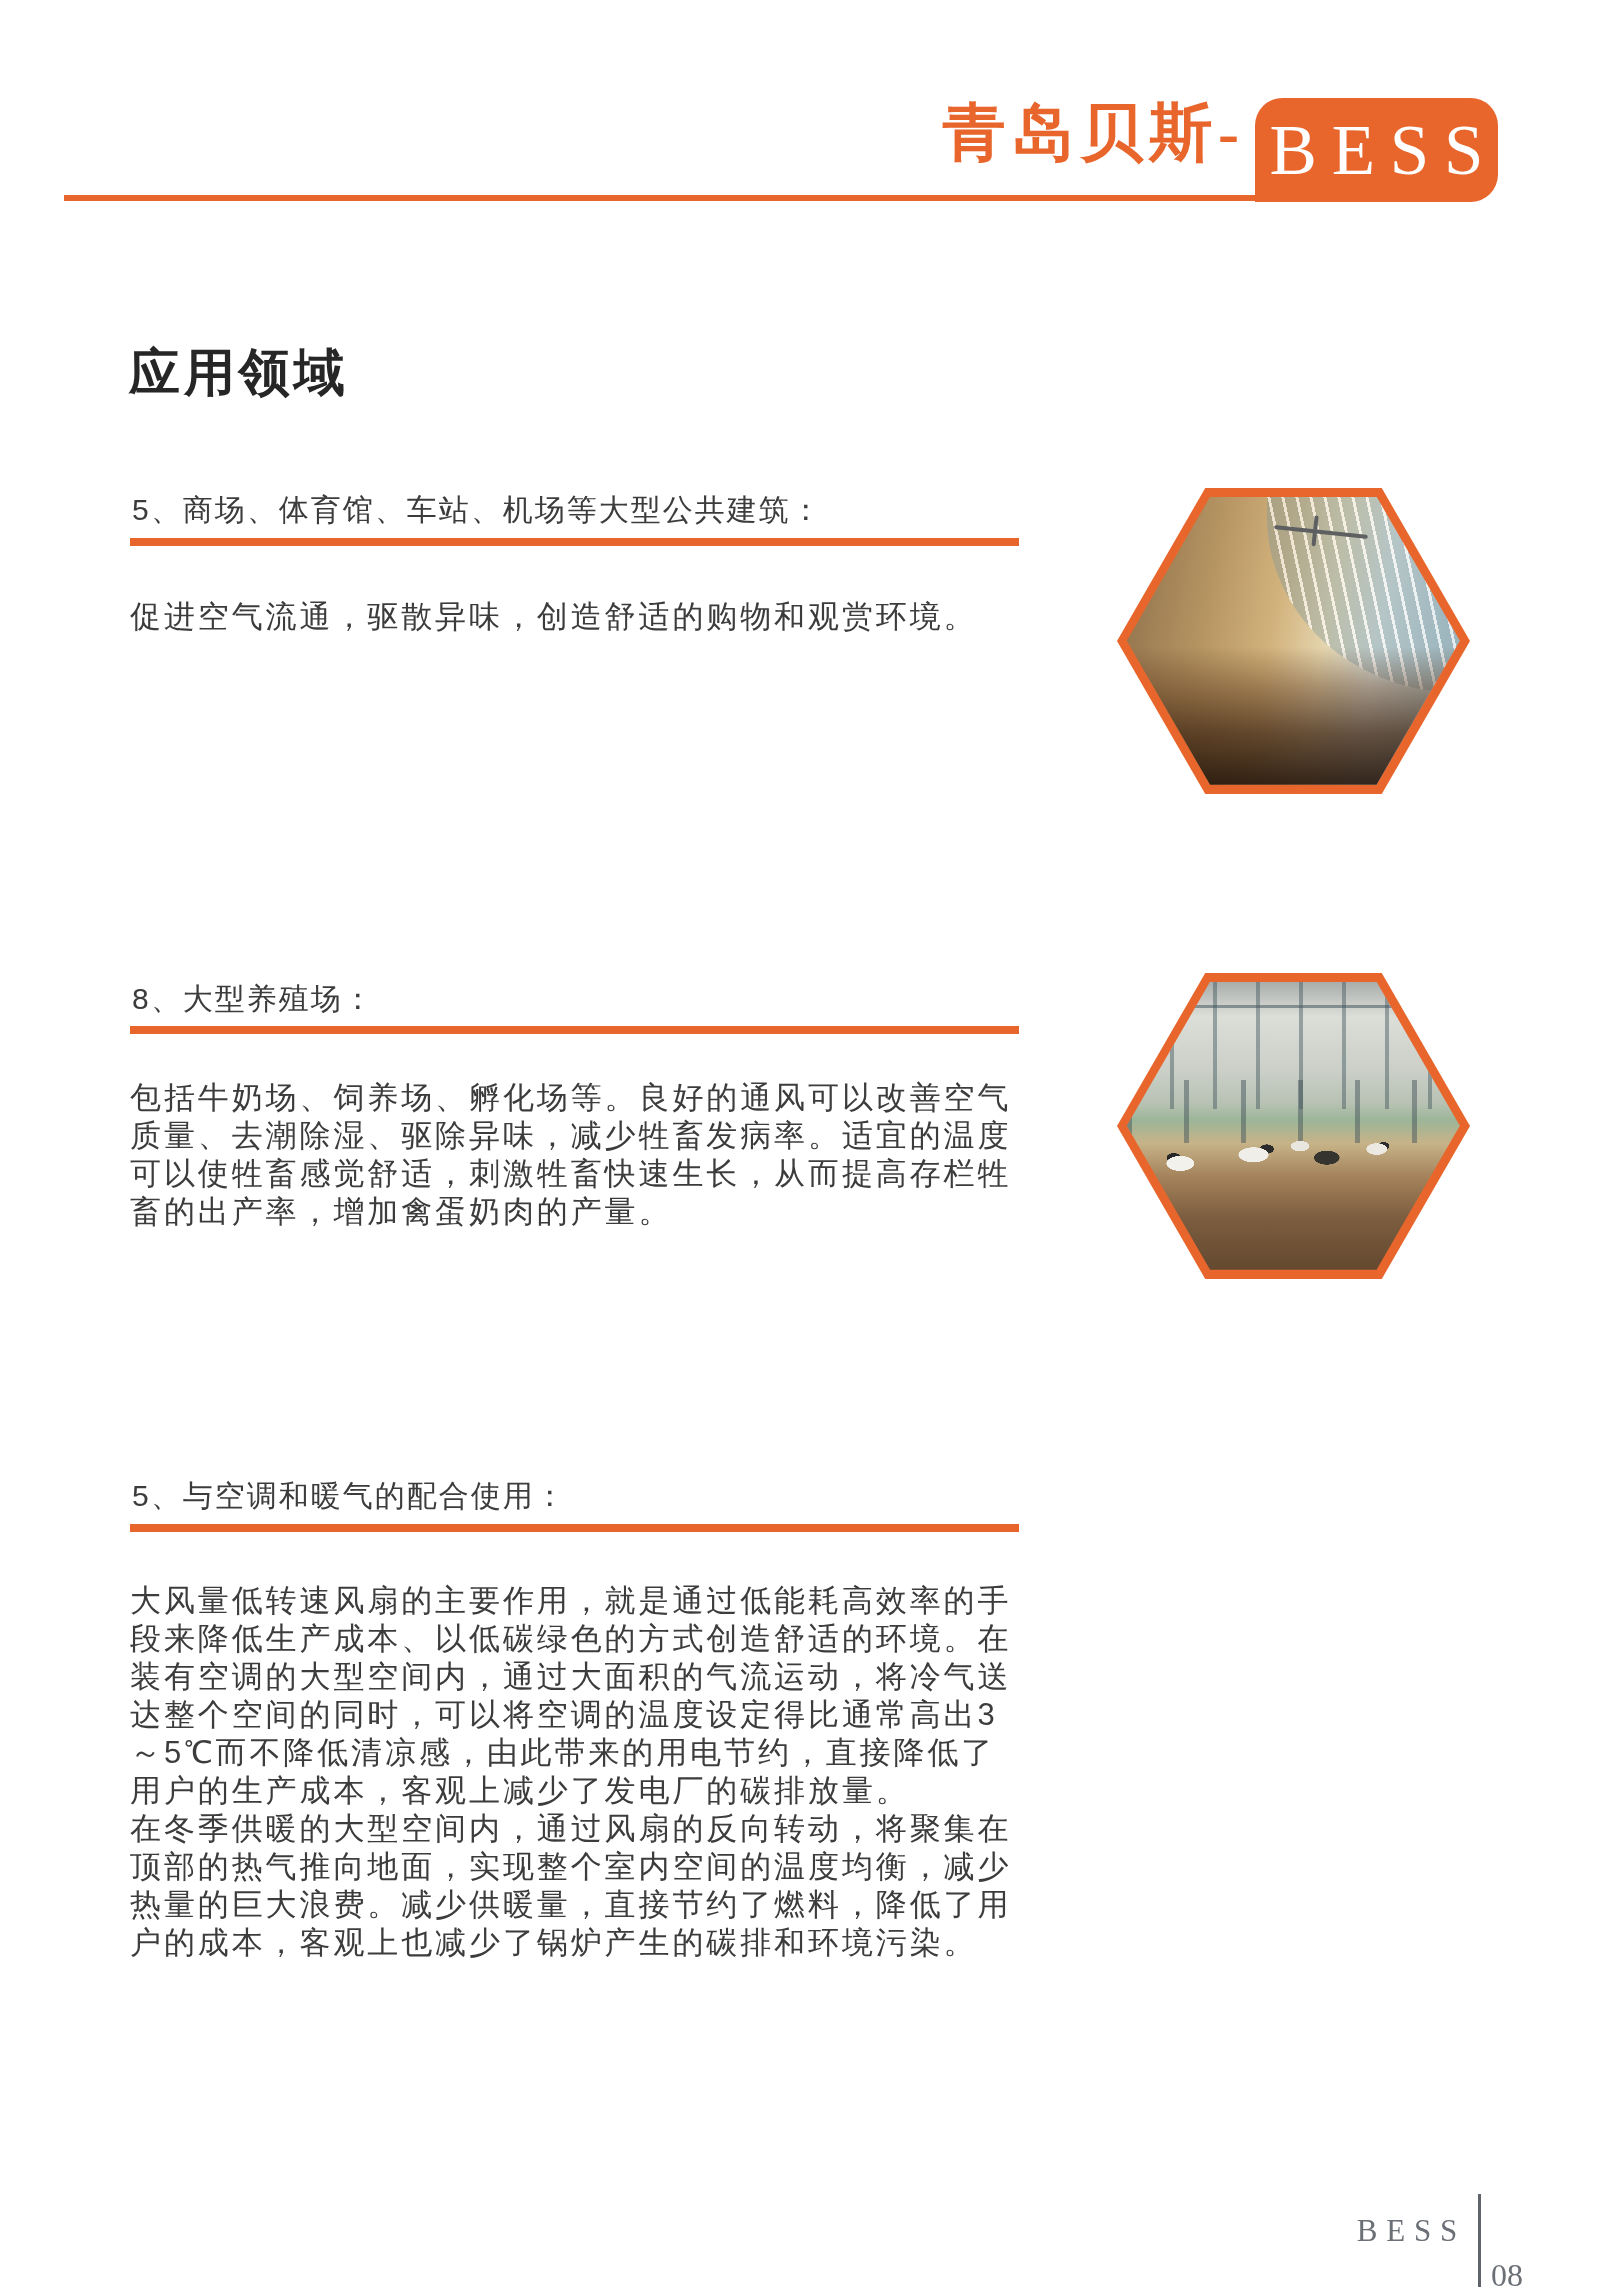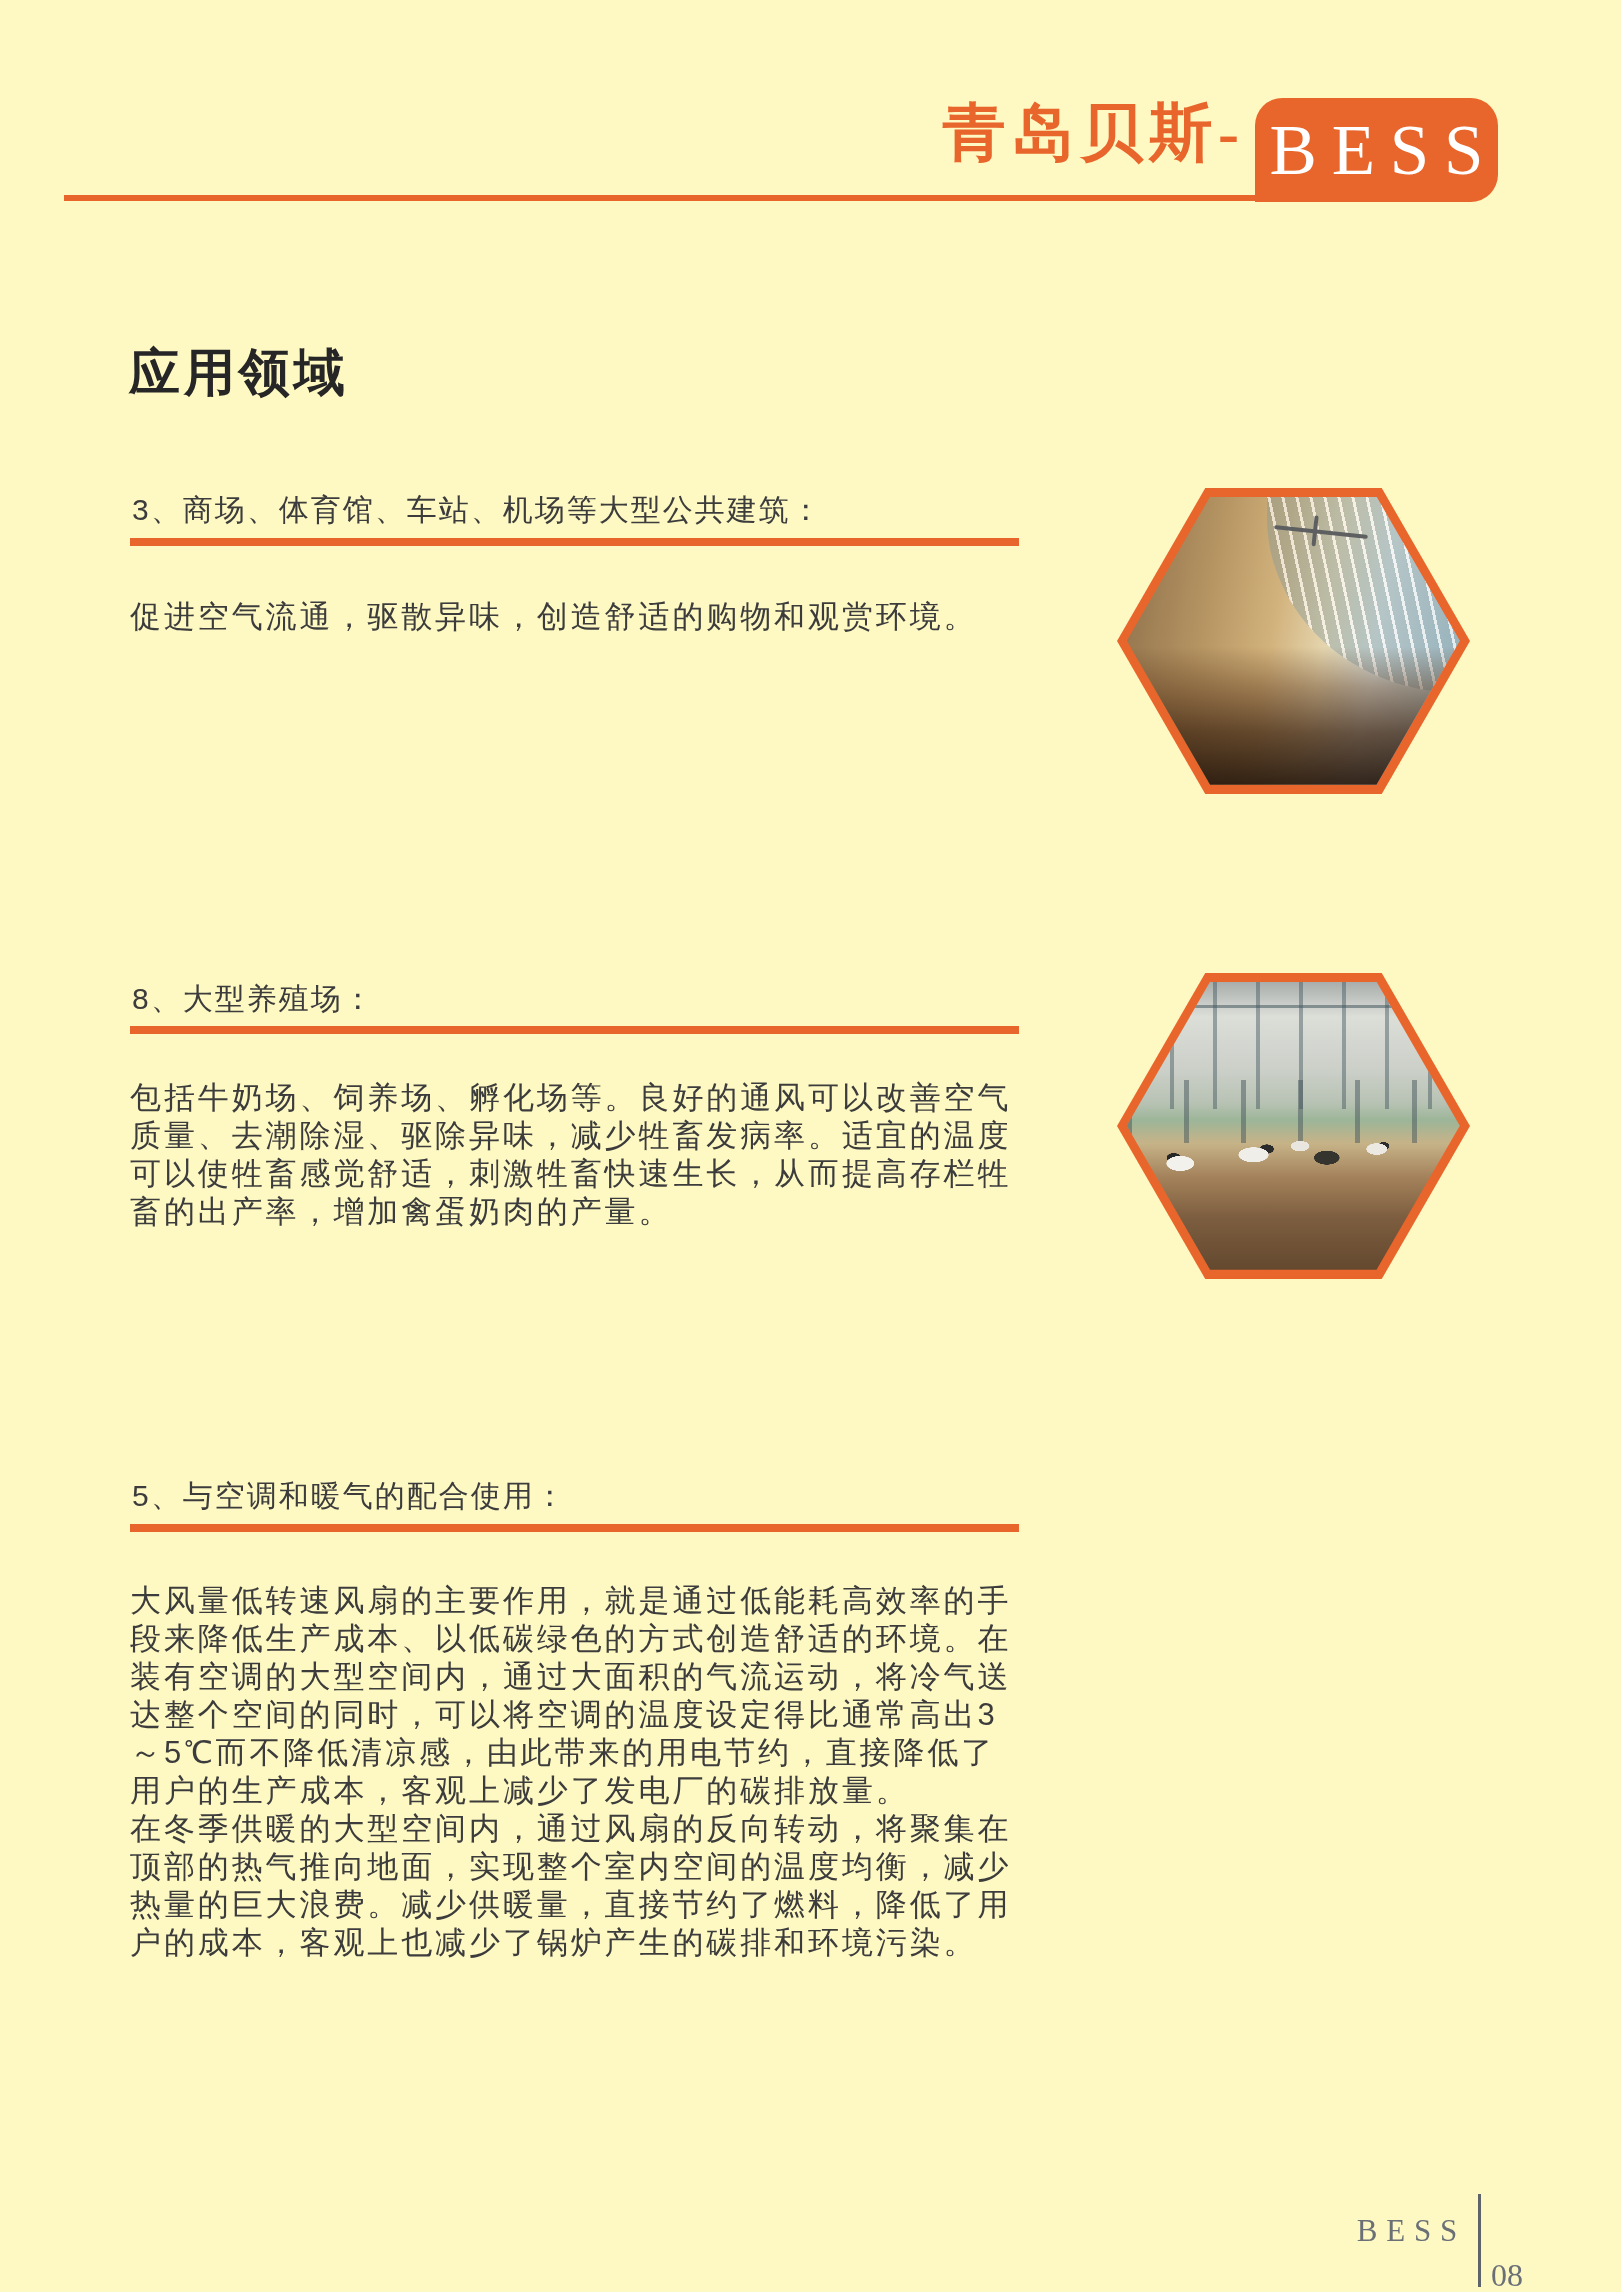--- a/index.html
+++ b/index.html
@@ -1,20 +1,20 @@
 <!DOCTYPE html>
 <html><head>
 <meta charset="utf-8">
 <style>
   html,body{margin:0;padding:0;background:#e9e9e9;}
   .page{
     position:relative;
     width:1621px;height:2293px;
     margin:0 auto;
-    background:#fef9c3;
+    background:#ffffff;
     font-family:"Liberation Sans",sans-serif;
     overflow:hidden;
   }
   
   .brand-cn{
     position:absolute; top:90px; right:376px;
     font-family:"Liberation Serif",serif;
     font-size:63px; font-weight:600; letter-spacing:5.9px;
     color:#E8662C; white-space:nowrap;
   }
@@ -153,21 +153,21 @@
 <div class="page">
 
   <div class="brand-cn">青岛贝斯-</div>
   <div class="brand-box">
     <span>BESS</span>
   </div>
   <div class="header-rule"></div>
 
   <h1 class="page-title">应用领域</h1>
 
-  <div class="sec-heading h3-heading">3、商场、体育馆、车站、机场等大型公共建筑：</div>
+  <div class="sec-heading h3-heading">5、商场、体育馆、车站、机场等大型公共建筑：</div>
   <div class="sec-rule h3-rule"></div>
   <div class="sec-body h3-body">促进空气流通，驱散异味，创造舒适的购物和观赏环境。</div>
 
   <div class="hex hex-1">
     <div class="hex-inner">
       <div class="layer mall-base"></div>
       <div class="layer mall-glass"></div>
       <div class="layer mall-floors"></div>
       <div class="layer mall-fan"></div>
     </div>

